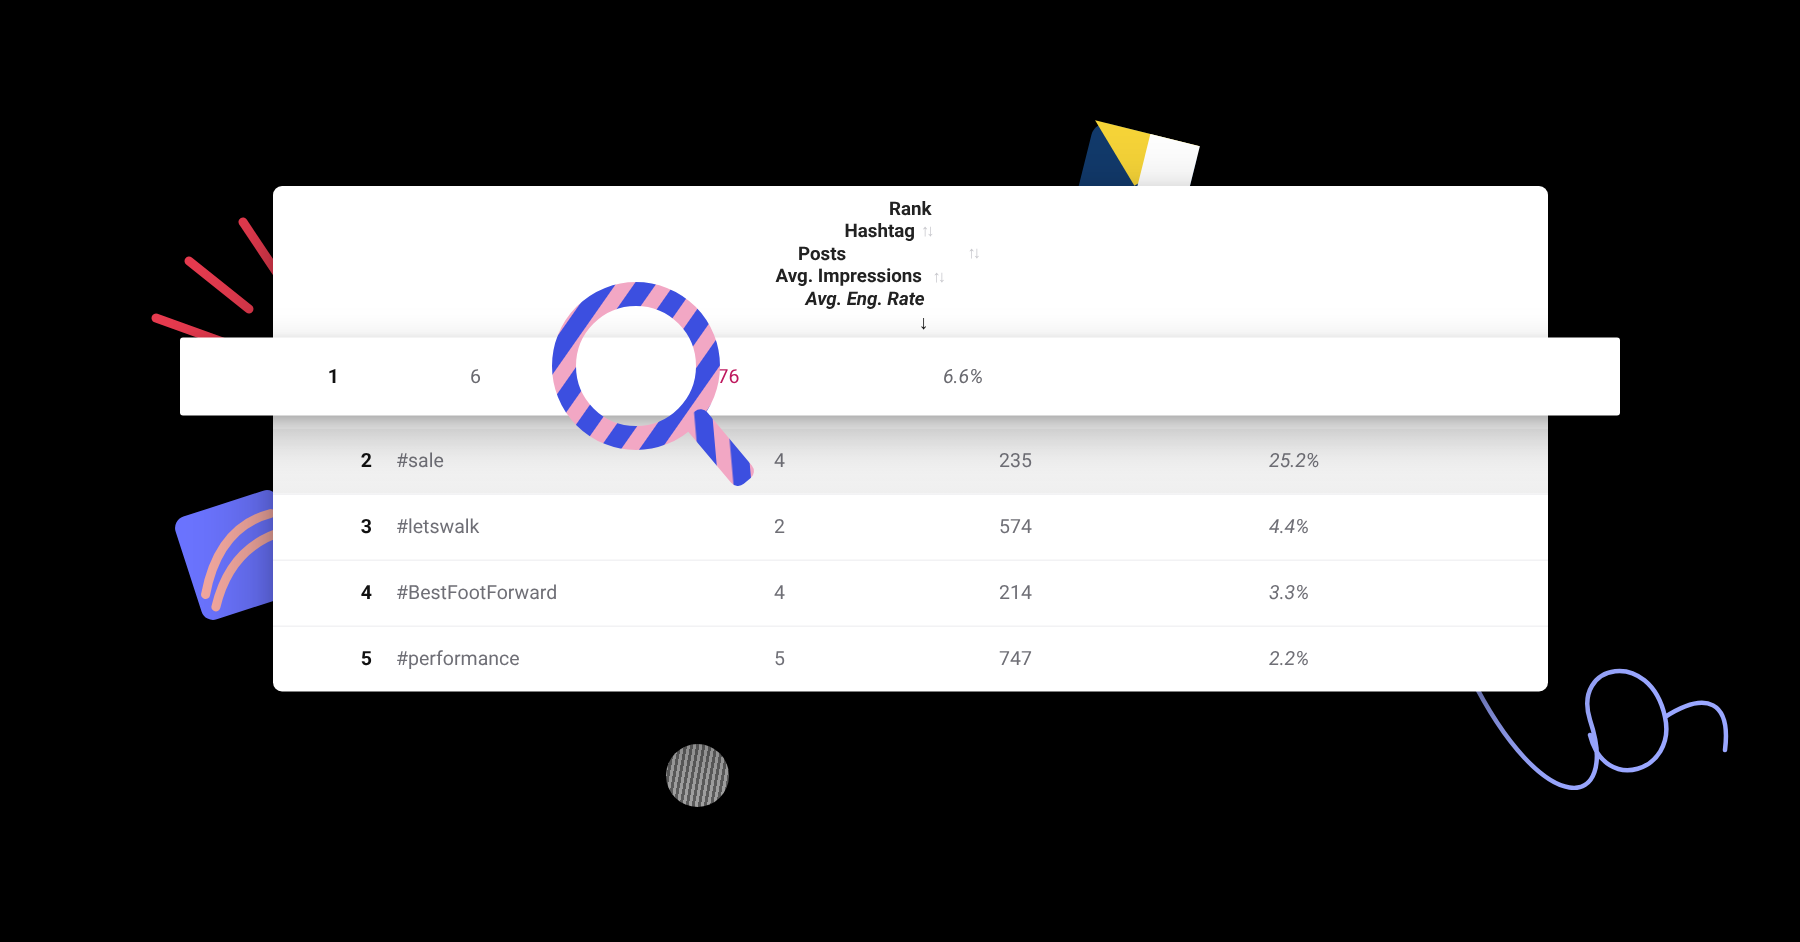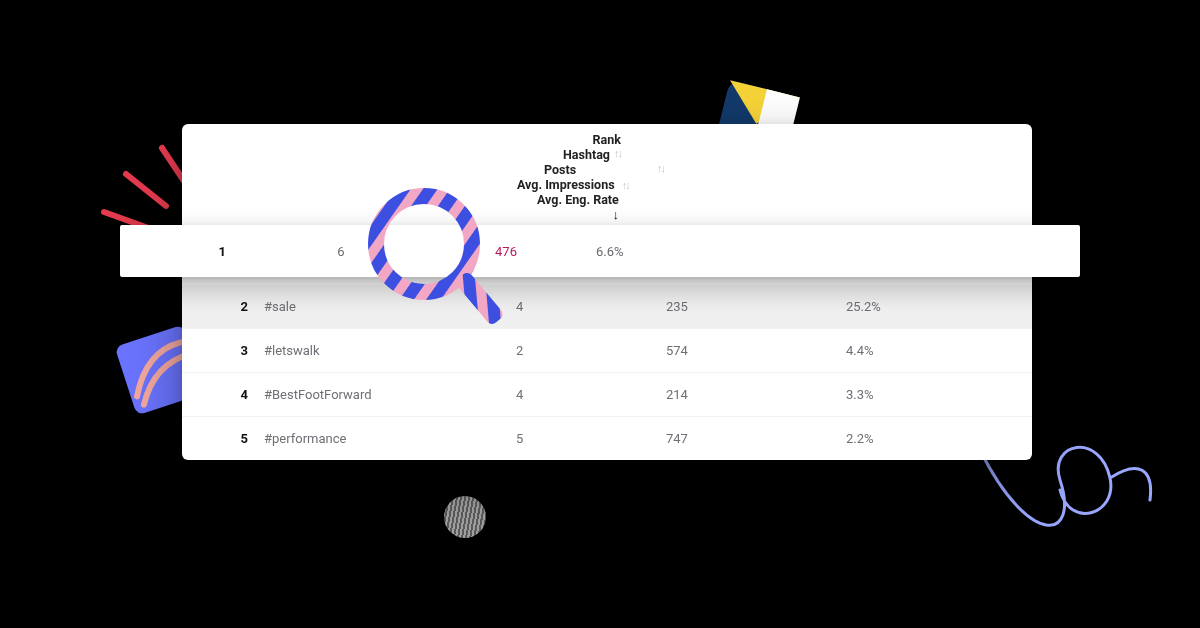--- a/index.html
+++ b/index.html
@@ -53,23 +53,23 @@
     align-items: center;
     padding: 8px 22px 10px 22px;
     border-bottom: 1px solid #eee;
     font-size: 12.5px;
     font-weight: 700;
     color: #222;
     flex-direction: column;
   }
   .col-rank   { width: 60px; text-align: right; padding-right: 16px;}
   .col-tag    { flex: 1 1 auto; }
-  .col-posts  { width: 150px; text-align: left; margin-left: 24px; }
+  .col-posts  { width: 150px; text-align: left; }
   .col-imp    { width: 180px; text-align: left; }
-  .col-eng    { width: 140px; text-align: left; }
+  .col-eng    { width: 140px; text-align: left; font-style: italic; }
   .sort-end   { width: 24px; text-align: right; }
   .sort-icons { color: #c7c7cc; font-size: 11px; letter-spacing: -2px; margin-left: 4px;}
   .sort-down  { color: #111; font-size: 13px;}
   .row {
     display: flex;
     align-items: center;
     padding: 14px 22px;
     font-size: 13px;
     color: #333;
     border-bottom: 1px solid #f2f2f4;
@@ -207,21 +207,21 @@
       <div class="col-imp">747</div>
       <div class="col-eng">2.2%</div>
       <div class="sort-end"></div>
     </div>
   </div>
 
   <div class="row-float">
     <div class="col-rank">1</div>
     <div class="col-posts" style="text-align:center">6</div>
     <div class="col-imp" style="text-align:center">476</div>
-    <div class="col-eng" style="">6.6%</div>
+    <div class="col-eng" style="text-align:center">6.6%</div>
     <div class="sort-end"></div>
   </div>
 
   <svg class="deco deco-mag" width="150" height="170">
     <defs>
       <pattern id="magpat" patternUnits="userSpaceOnUse" width="22" height="22" patternTransform="rotate(35)">
         <rect width="22" height="22" fill="#3c4fe0"></rect>
         <rect width="10" height="22" fill="#f2a7c4"></rect>
       </pattern>
     </defs>

